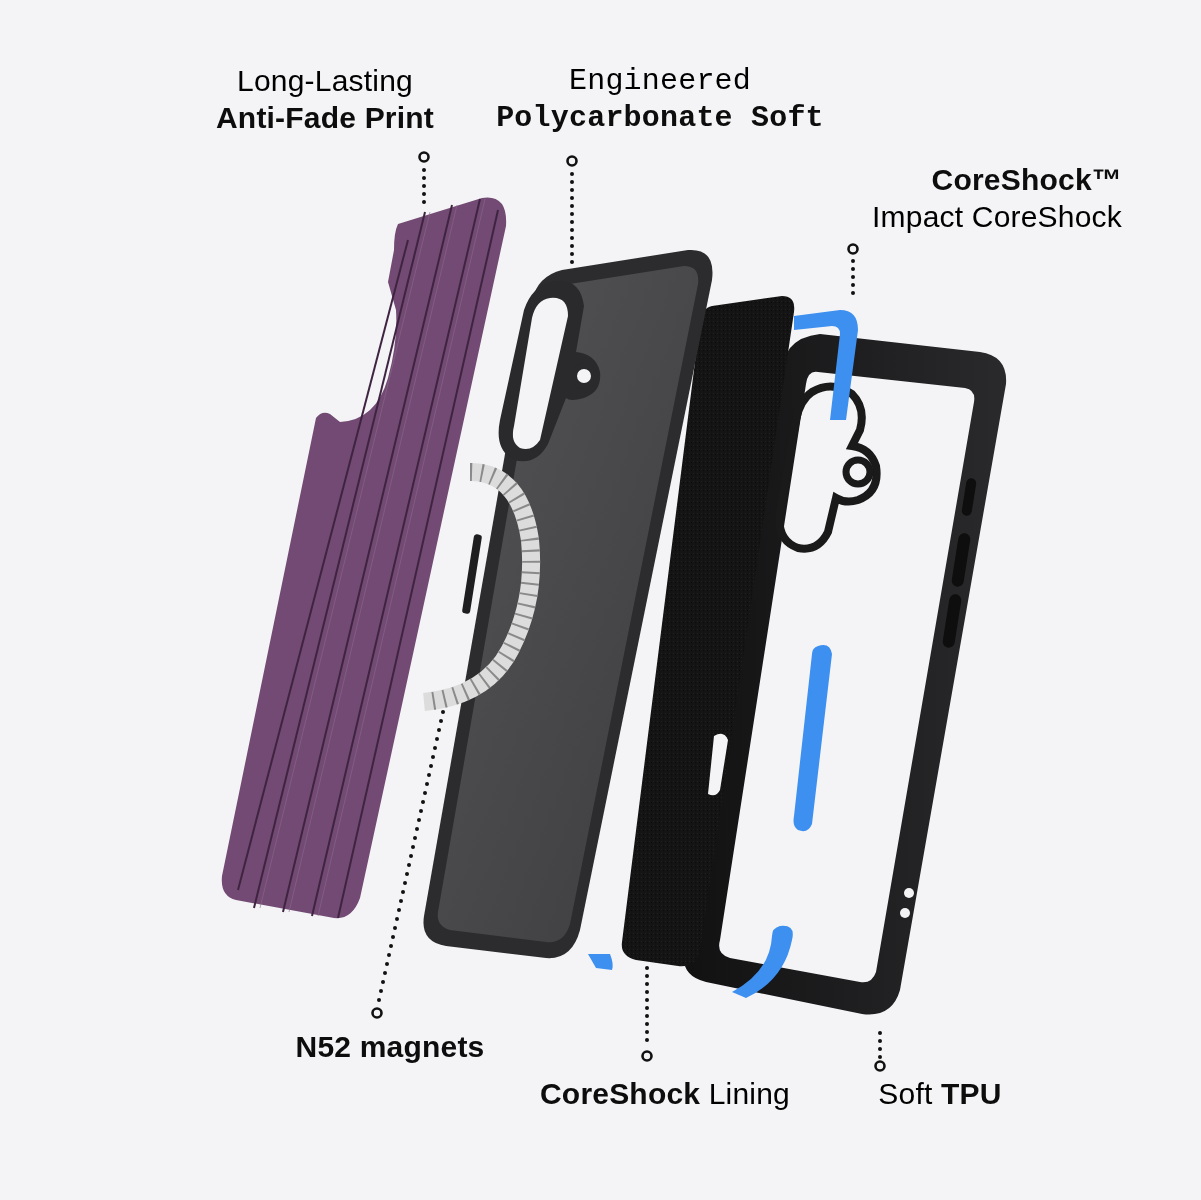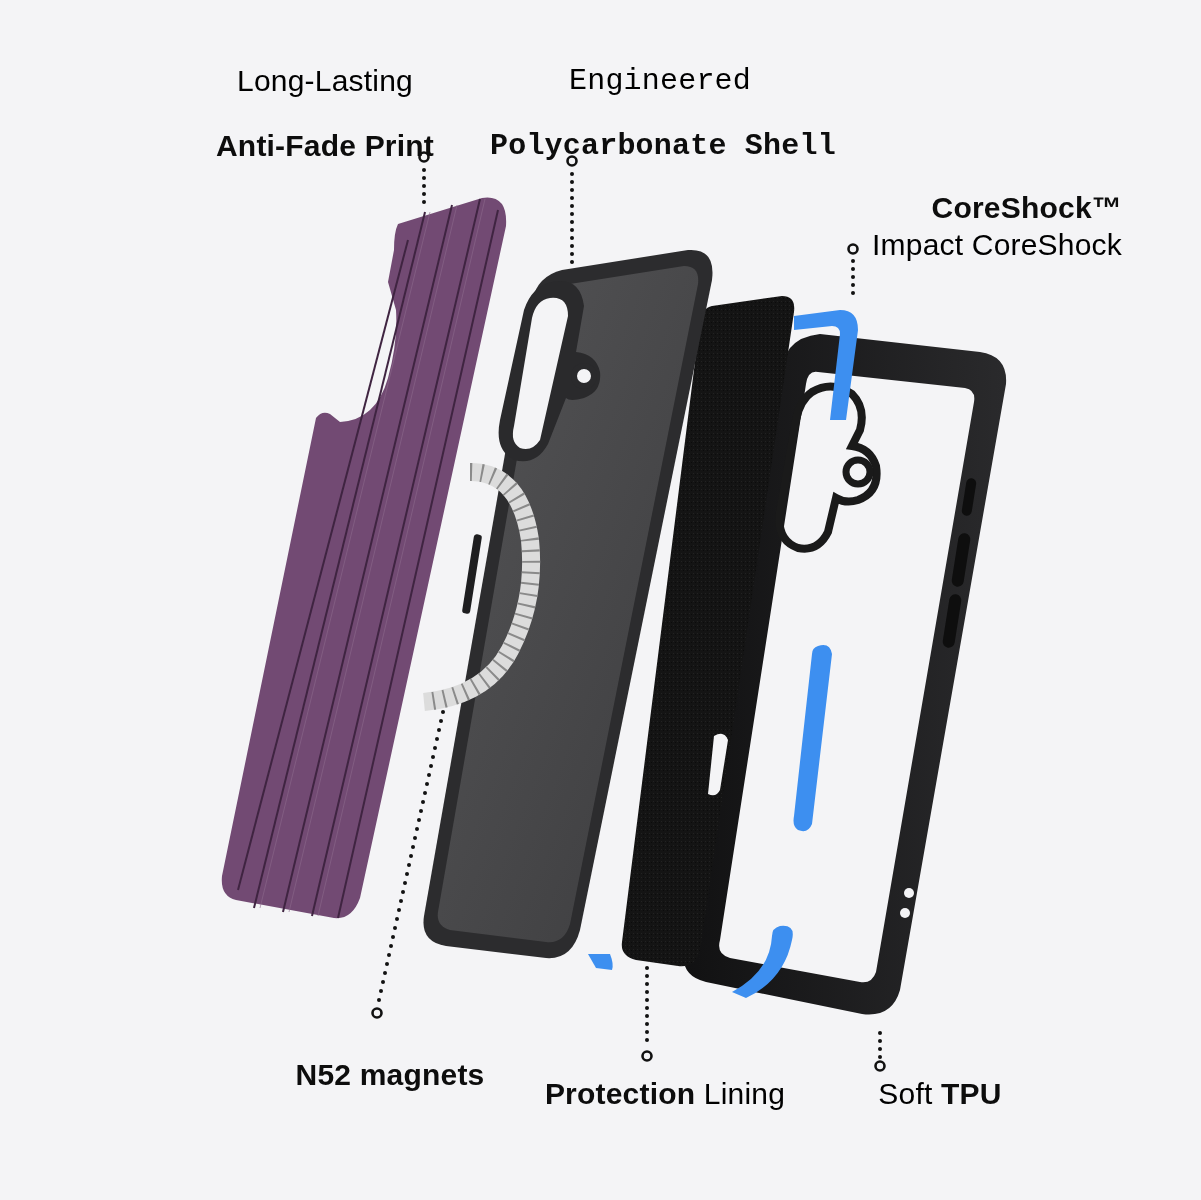--- a/index.html
+++ b/index.html
@@ -12,21 +12,21 @@
     color: #111111;
   }
   .label {
     position: absolute;
     text-align: center;
     line-height: 1.22;
     font-size: 30px;
     letter-spacing: 0.2px;
   }
   .label .light { font-weight: 400; color: #000000; }
-  .label .bold { font-weight: 700; color: #0d0d0d; margin-top: 28px; }
+  .label .bold { font-weight: 700; color: #0d0d0d; }
   .label .line { display: block; white-space: nowrap; }
   svg.art { position: absolute; left: 0; top: 0; }
 </style>
 </head>
 <body>
 
 <svg class="art" width="1201" height="1200" viewBox="0 0 1201 1200">
   <defs>
     <linearGradient id="shellGrad" x1="0" y1="0" x2="1" y2="1">
       <stop offset="0" stop-color="#555557"></stop>
@@ -202,35 +202,35 @@
   </g>
 </svg>
 
 <div class="label" style="left:170px; top:63px; width:310px;">
   <span class="line light">Long-Lasting</span>
   <span class="line bold">Anti-Fade Print</span>
 </div>
 
 <div class="label" style="left:490px; top:63px; width:340px;font-family:Liberation Mono, monospace;">
   <span class="line light">Engineered</span>
-  <span class="line bold">Polycarbonate Shell</span>
+  <span class="line bold">Polycarbonate Soft</span>
 </div>
 
 <div class="label" style="left:822px; top:162px; width:300px;text-align:right;">
   <span class="line bold">CoreShock™</span>
   <span class="line light">Impact CoreShock</span>
 </div>
 
 <div class="label" style="left:270px; top:1029px; width:240px;">
   <span class="line bold">N52 magnets</span>
 </div>
 
 <div class="label" style="left:515px; top:1076px; width:300px;">
   <span class="line">
-    <span class="bold">Protection</span><span class="light"> Lining</span>
+    <span class="bold">CoreShock</span><span class="light"> Lining</span>
   </span>
 </div>
 
 <div class="label" style="left:850px; top:1076px; width:180px;">
   <span class="line">
     <span class="light">Soft </span><span class="bold">TPU</span>
   </span>
 </div>
 
 </body></html>

